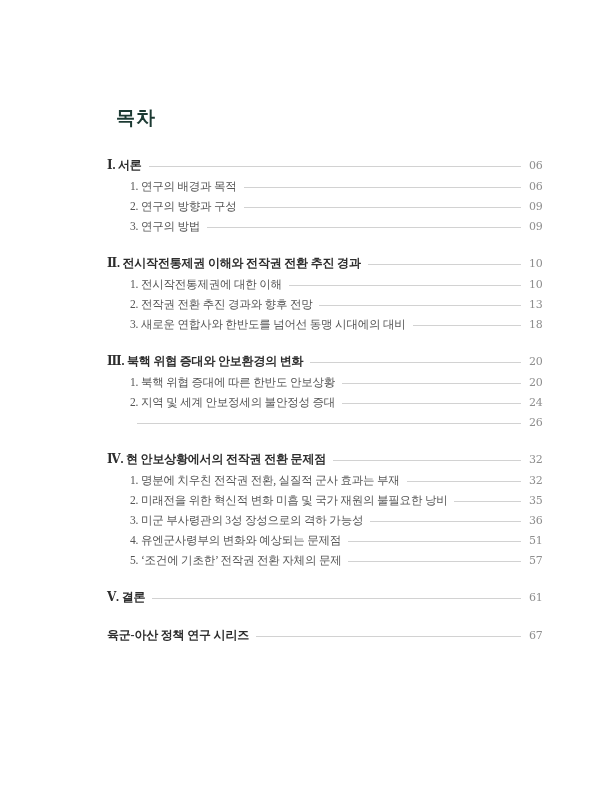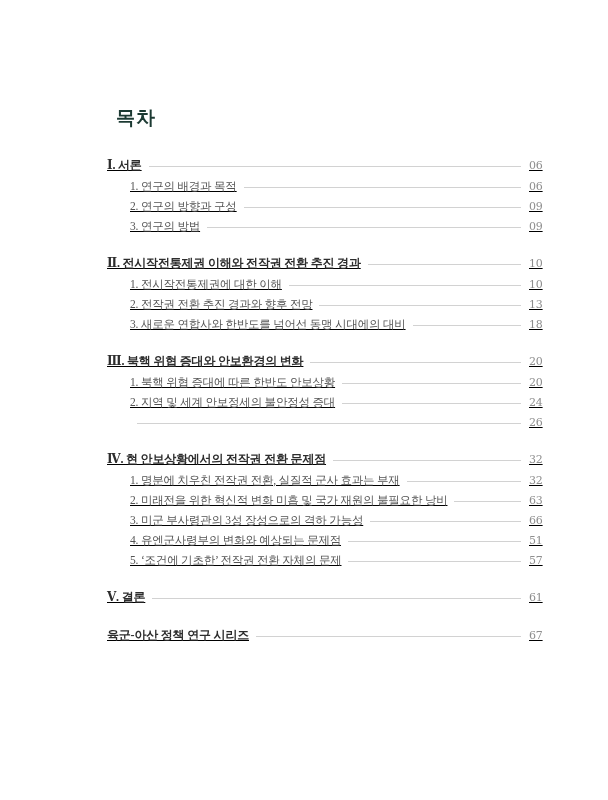--- a/index.html
+++ b/index.html
@@ -16,21 +16,21 @@
     width:442px;
   }
   .doc-title {
     margin:0 0 0 9px;
     font-size:19px;
     line-height:22px;
     font-weight:bold;
     color:#1c3a33;
     letter-spacing:1px;
   }
-  .toc { margin-top:26px;text-decoration:underline; }
+  .toc { margin-top:26px; }
   .toc-section { margin-bottom:17px; }
   .trow {
     display:flex;
     align-items:center;
     height:20px;
   }
   .trow.heading {
     height:21px;
     font-weight:bold;
     font-size:12px;
@@ -140,26 +140,26 @@
             <span class="pagenum">32</span>
           </div>
           <div class="trow item">
             <span class="tlabel">1. 명분에 치우친 전작권 전환, 실질적 군사 효과는 부재</span>
             <span class="leader"></span>
             <span class="pagenum">32</span>
           </div>
           <div class="trow item">
             <span class="tlabel">2. 미래전을 위한 혁신적 변화 미흡 및 국가 재원의 불필요한 낭비</span>
             <span class="leader"></span>
-            <span class="pagenum">63</span>
+            <span class="pagenum">35</span>
           </div>
           <div class="trow item">
             <span class="tlabel">3. 미군 부사령관의 3성 장성으로의 격하 가능성</span>
             <span class="leader"></span>
-            <span class="pagenum">66</span>
+            <span class="pagenum">36</span>
           </div>
           <div class="trow item">
             <span class="tlabel">4. 유엔군사령부의 변화와 예상되는 문제점</span>
             <span class="leader"></span>
             <span class="pagenum">51</span>
           </div>
           <div class="trow item">
             <span class="tlabel">5. ‘조건에 기초한’ 전작권 전환 자체의 문제</span>
             <span class="leader"></span>
             <span class="pagenum">57</span>

